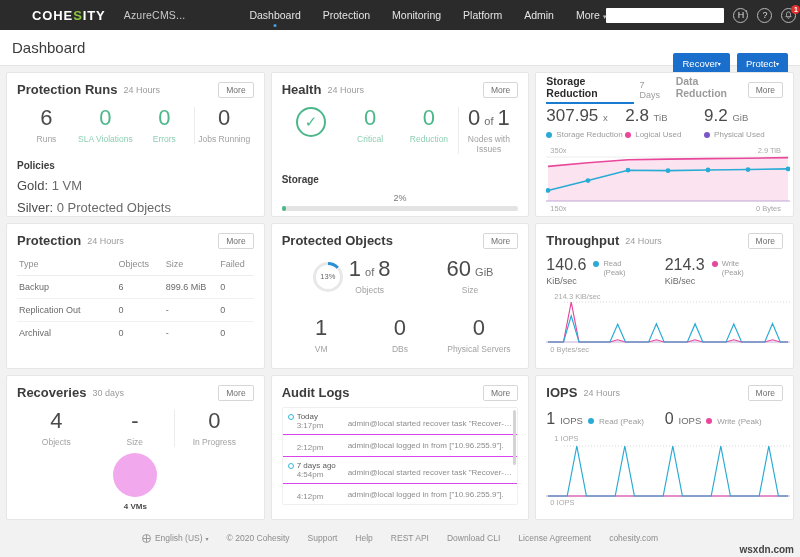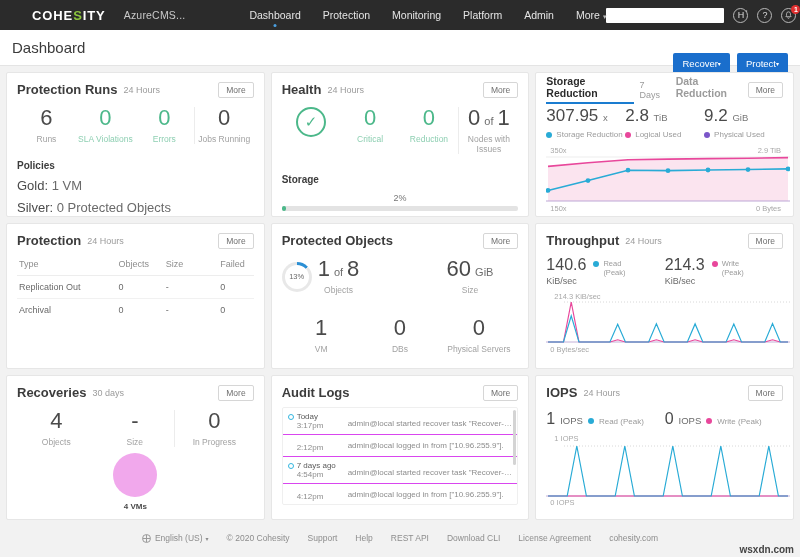--- a/index.html
+++ b/index.html
@@ -412,20 +412,26 @@
       <thead>
           <tr>
         <th style="width:42%">Type</th>
         <th style="width:20%">Objects</th>
         <th style="width:23%">Size</th>
         <th>Failed</th>
       </tr>
         </thead>
       <tbody>
         <tr>
+          <td>Backup</td>
+          <td>6</td>
+          <td>899.6 MiB</td>
+          <td>0</td>
+        </tr>
+        <tr>
           <td>Replication Out</td>
           <td>0</td>
           <td>-</td>
           <td>0</td>
         </tr>
         <tr>
           <td>Archival</td>
           <td>0</td>
           <td>-</td>
           <td>0</td>
@@ -433,21 +439,21 @@
       </tbody>
     </table>
   </div>
 
   <div class="card">
     <div class="card-head">
       <span class="card-title">Protected Objects</span>
       <button class="more-btn">More</button>
     </div>
     <div class="stats" style="align-items:center">
-      <div class="stat" style="flex:1.45;display:flex;align-items:center;gap:6px">
+      <div class="stat" style="flex:1.45;display:flex;align-items:center;justify-content:center;gap:6px">
         <div class="donut" id="po-donut" style="background: conic-gradient(rgb(43, 143, 212) 0%, rgb(43, 143, 212) 13%, rgb(232, 232, 232) 13%, rgb(232, 232, 232) 100%);">
           <div class="donut-inner">13%</div>
         </div>
         <div>
           <div class="ofrow" style="justify-content:flex-start">
             <span class="num">1</span>
             <span class="small">of</span>
             <span class="num">8</span>
           </div>
           <div class="lbl" style="text-align:center">Objects</div>

